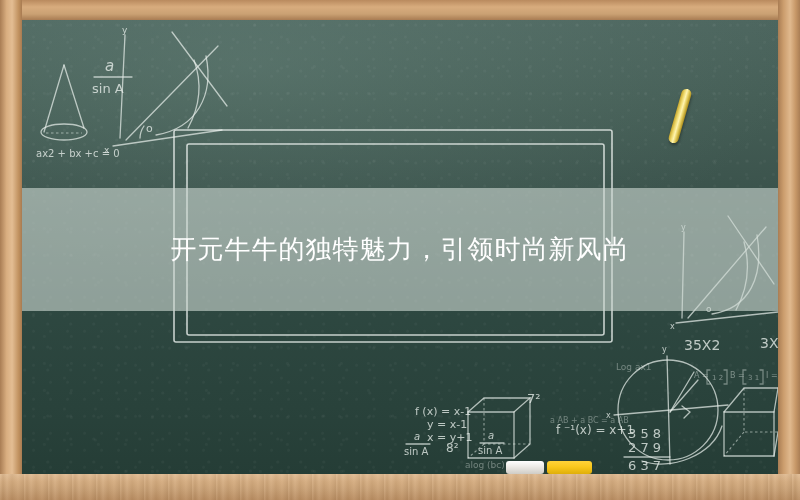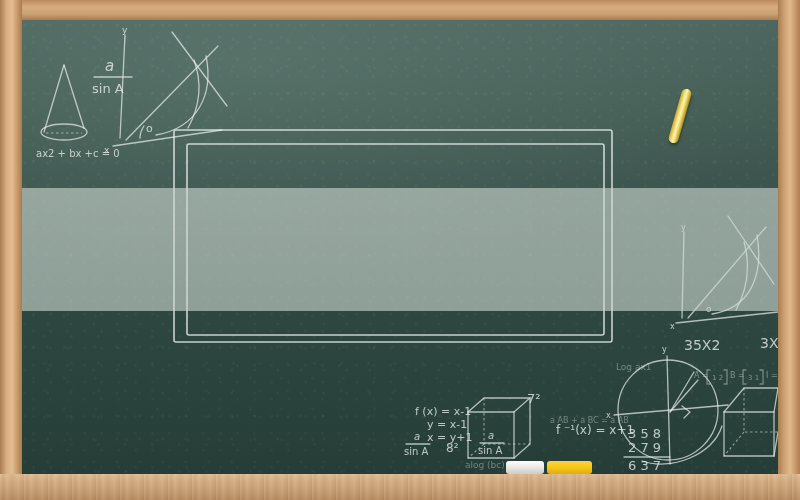--- a/index.html
+++ b/index.html
@@ -266,18 +266,19 @@
           <rect x="152" y="110" width="438" height="212" rx="2" fill="none" stroke="#eef3f0" stroke-opacity=".80" stroke-width="1.6"></rect>
           <rect x="165" y="124" width="417" height="191" rx="2" fill="none" stroke="#eef3f0" stroke-opacity=".80" stroke-width="1.6"></rect>
         </g>
       </svg>
     </div>
 
     <div class="chalk-stick" style="left:653px; top:68px;"></div>
   </div>
 
   <div class="overlay-band"></div>
+  <div class="headline">开元牛牛的独特魅力，引领时尚新风尚</div>
 
   <div class="eraser-white"></div>
   <div class="eraser-yellow"></div>
   <div class="frame-bottom"></div>
 
 </div>
 
 </body></html>

